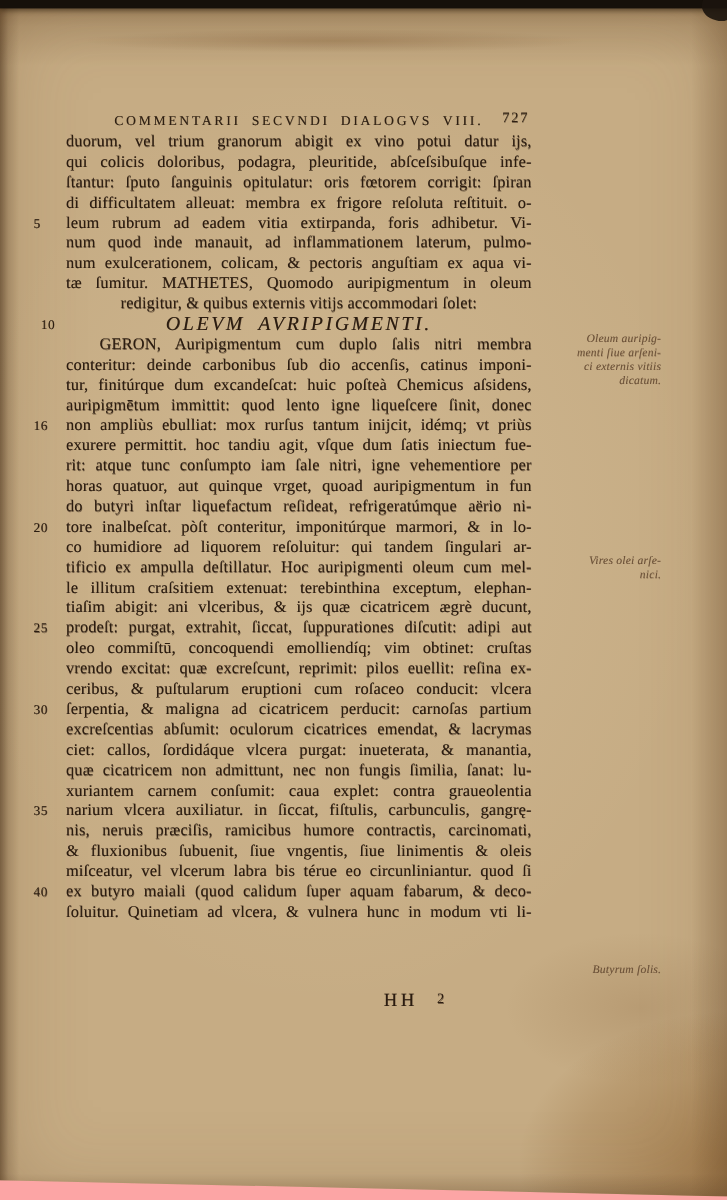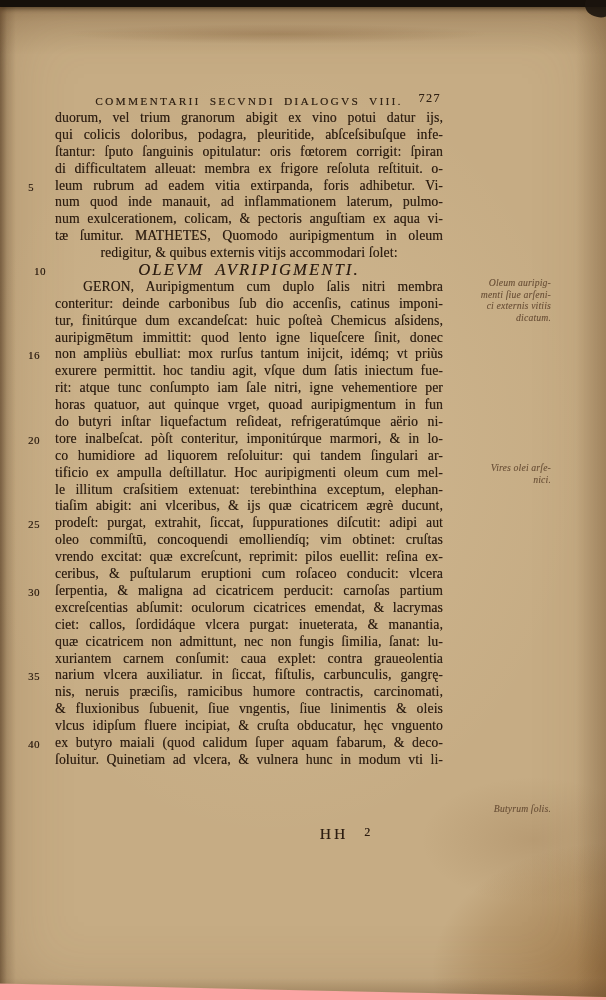--- a/index.html
+++ b/index.html
@@ -133,21 +133,21 @@
         <div class="line justify"><span>vrendo excitat: quæ excreſcunt, reprimit: pilos euellit: reſina ex-</span></div>
         <div class="line justify"><span>ceribus, &amp; puſtularum eruptioni cum roſaceo conducit: vlcera</span></div>
         <div class="line justify"><span class="linenum">30</span><span>ſerpentia, &amp; maligna ad cicatricem perducit: carnoſas partium</span></div>
         <div class="line justify"><span>excreſcentias abſumit: oculorum cicatrices emendat, &amp; lacrymas</span></div>
         <div class="line justify"><span>ciet: callos, ſordidáque vlcera purgat: inueterata, &amp; manantia,</span></div>
         <div class="line justify"><span>quæ cicatricem non admittunt, nec non fungis ſimilia, ſanat: lu-</span></div>
         <div class="line justify"><span>xuriantem carnem conſumit: caua explet: contra graueolentia</span></div>
         <div class="line justify"><span class="linenum">35</span><span>narium vlcera auxiliatur. in ſiccat, fiſtulis, carbunculis, gangrę-</span></div>
         <div class="line justify"><span>nis, neruis præciſis, ramicibus humore contractis, carcinomati,</span></div>
         <div class="line justify"><span>&amp; fluxionibus ſubuenit, ſiue vngentis, ſiue linimentis &amp; oleis</span></div>
-        <div class="line justify"><span>vlcus idipſum fluere incipiat, &amp; cruſta obducatur, hęc vnguento</span></div>
+        <div class="line justify"><span>miſceatur, vel vlcerum labra bis térue eo circunliniantur. quod ſi</span></div>
         <div class="line justify"><span class="linenum">40</span><span>ex butyro maiali (quod calidum ſuper aquam fabarum, &amp; deco-</span></div>
         <div class="line justify"><span>ſoluitur. Quinetiam ad vlcera, &amp; vulnera hunc in modum vti li-</span></div>
       </div>
 
     <div class="signature">
       <span>HH</span>
       <span class="sig-num">2</span>
     </div>
 
     <div class="note note1">Oleum auripig-

